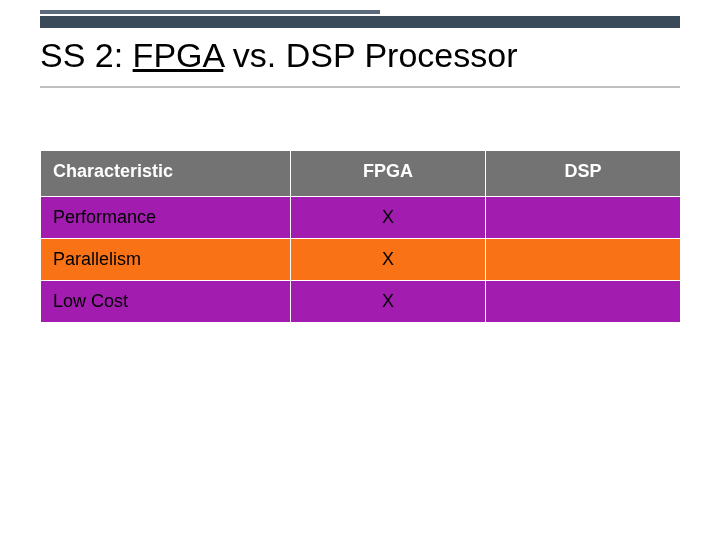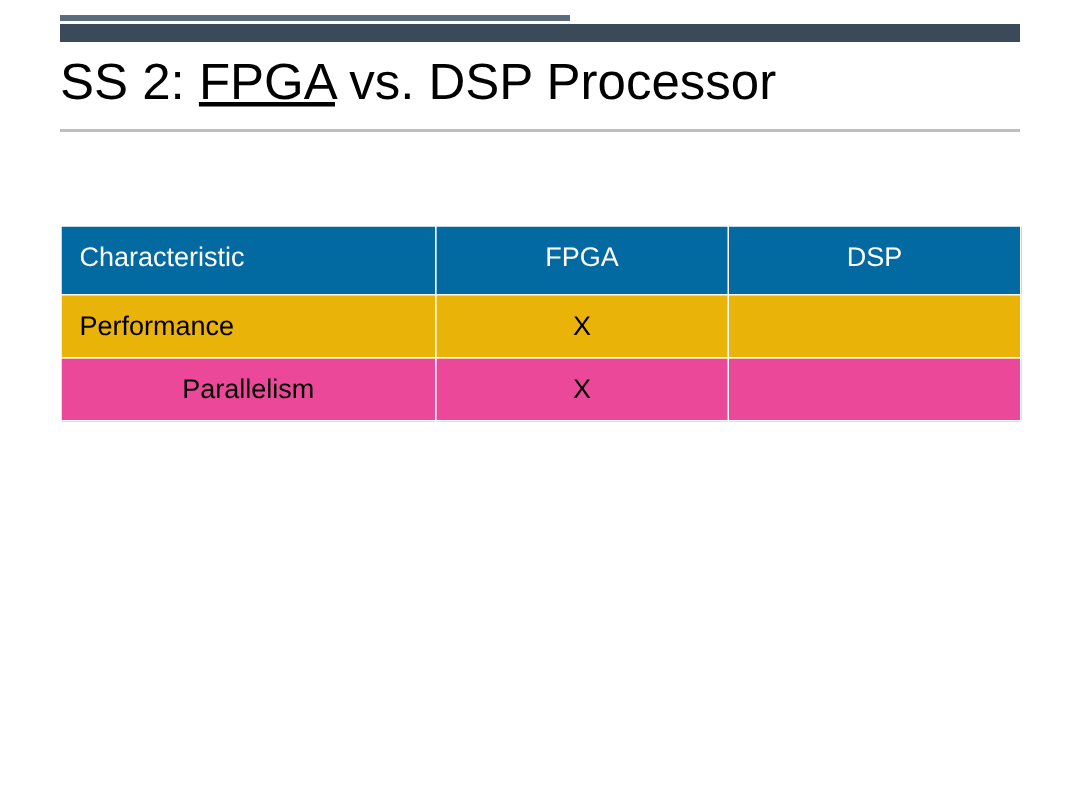--- a/index.html
+++ b/index.html
@@ -69,30 +69,30 @@
   .tbl col.c2 { width: 195px; }
 
   .tbl th, .tbl td {
     border: 1px solid #fff;
     padding: 10px 12px;
     vertical-align: top;
     box-sizing: border-box;
   }
 
   .tbl thead th {
-    background: #0369a1;
+    background: #737373;
     color: #fff;
-    font-weight: 400;
+    font-weight: 700;
     text-align: left;
     height: 46px;
   }
   .tbl thead th.center { text-align: center; }
 
-  .tbl tbody tr.even td { background: #eab308; }
-  .tbl tbody tr.odd  td { background: #ec4899; text-align: center; }
+  .tbl tbody tr.even td { background: #a21caf; }
+  .tbl tbody tr.odd  td { background: #f97316; }
 
   .tbl tbody td.center { text-align: center; }
   .tbl tbody td.label { text-align: left; }
 
   .tbl tbody td { color: #000; }
 </style>
 </head>
 <body>
 <div class="slide">
 
@@ -123,16 +123,21 @@
       <tr class="even">
         <td class="label">Performance</td>
         <td class="center">X</td>
         <td class="center"></td>
       </tr>
       <tr class="odd">
         <td class="label">Parallelism</td>
         <td class="center">X</td>
         <td class="center"></td>
       </tr>
+      <tr class="even">
+        <td class="label">Low Cost</td>
+        <td class="center">X</td>
+        <td class="center"></td>
+      </tr>
     </tbody>
   </table>
 
 </div>
 
 </body></html>

